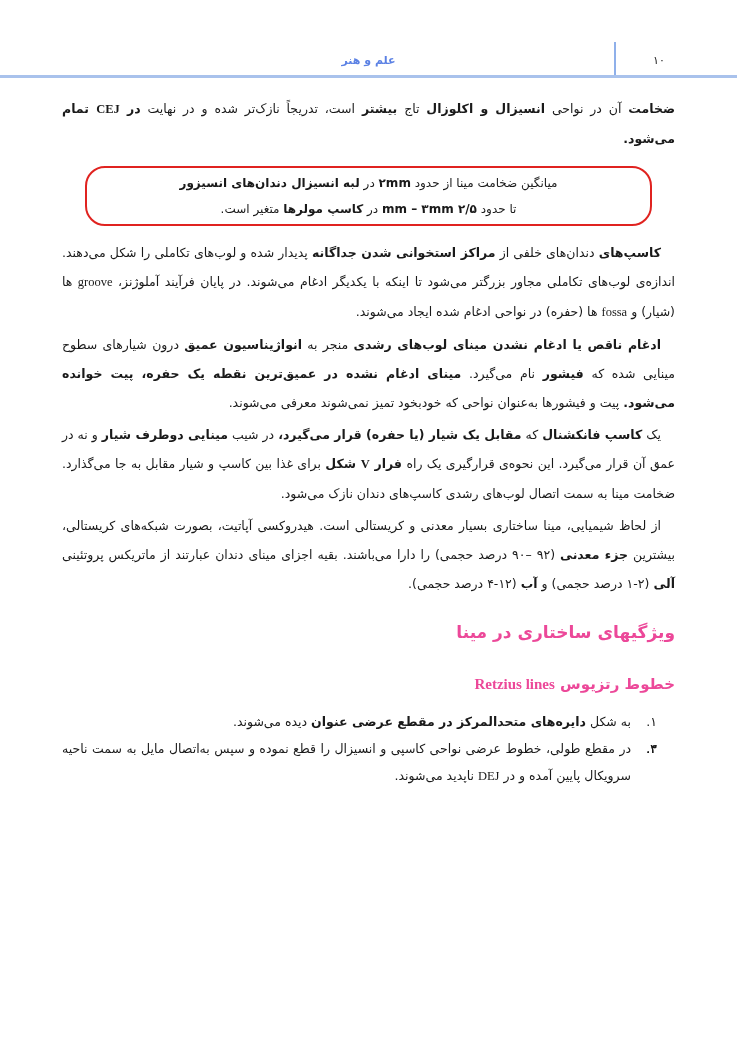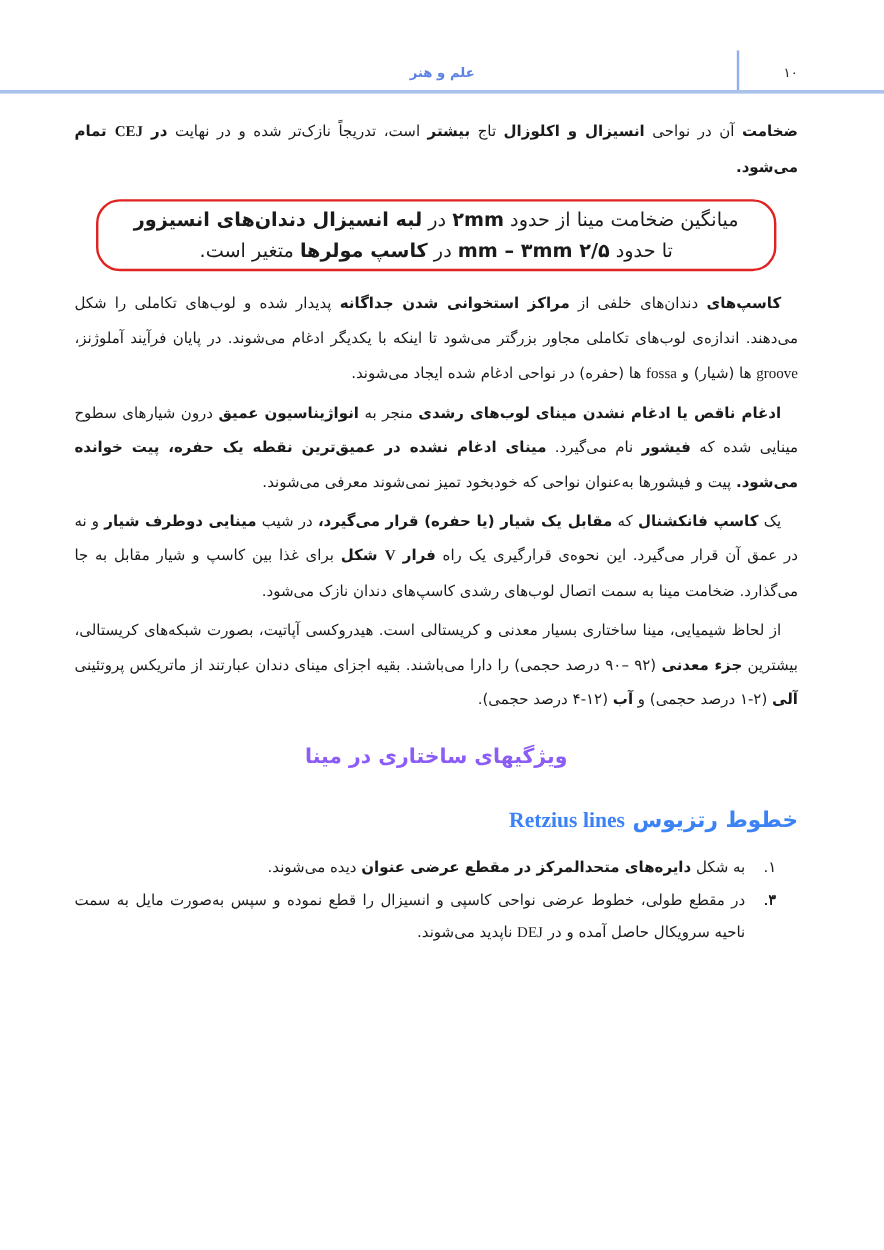--- a/index.html
+++ b/index.html
@@ -26,51 +26,51 @@
   .page-number{
     position:absolute;top:54px;left:621px;
     font-size:11px;color:#222222;margin-left:32px;
   }
   .header-rule{
     position:absolute;top:75px;left:0;right:0;
     height:3px;background:#a9c2ec;
   }
   
   .content{
-    position:absolute;top:94px;right:72px;left:62px;
+    position:absolute;top:94px;right:62px;left:62px;
   }
   .para{
     margin:3px 0 0 0;
     font-size:12.5px;line-height:29px;
     text-align:justify;
     text-indent:14px;
   }
   .para.first{margin-top:0;text-indent:0;}
   .b{font-weight:bold;}
   .lat{font-family:"Liberation Serif", serif;}
   .highlight-box{
     width:535px;
     margin:13px auto 12px auto;
     border:2px solid #e02320;
     border-radius:20px;
     padding:2px 14px;
     text-align:center;
-    font-size:16px;line-height:26px;
+    font-size:12px;line-height:26px;
     text-indent:0;
   }
   .section-heading{
     margin-top:22px;
-    text-align:center;
-    font-size:17px;font-weight:bold;color:#8b5cf6;
+    text-align:right;
+    font-size:17px;font-weight:bold;color:#ec4899;
     line-height:24px;
   }
   .subsection-heading{
     margin-top:30px;
     text-align:right;
-    font-size:18px;font-weight:bold;color:#3b82f6;
+    font-size:15px;font-weight:bold;color:#ec4899;
     line-height:20px;
   }
   .rlist{margin-top:14px;}
   .li{
     position:relative;
     padding-right:44px;
     font-size:12.5px;line-height:27px;
     text-align:justify;
   }
   .num{
@@ -126,21 +126,21 @@
         <span><span>به شکل </span><span class="b">دایره‌های متحدالمرکز در مقطع عرضی عنوان</span><span> دیده می‌شوند.</span></span>
       </div>
       <div class="li">
         <span class="num">۲.</span>
       </div>
       <div class="li">
         <span class="num">۳.</span>
       </div>
       <div class="li">
         <span class="num">۴.</span>
-        <span><span>در مقطع طولی، خطوط عرضی نواحی کاسپی و انسیزال را قطع نموده و سپس به‌صورت مایل به سمت ناحیه سرویکال حاصل آمده و در </span><span class="lat">DEJ</span><span> ناپدید می‌شوند.</span></span>
+        <span><span>در مقطع طولی، خطوط عرضی نواحی کاسپی و انسیزال را قطع نموده و سپس به‌اتصال مایل به سمت ناحیه سرویکال پایین آمده و در </span><span class="lat">DEJ</span><span> ناپدید می‌شوند.</span></span>
       </div>
     </div>
 
   </div>
 
   <div class="footer-rule"></div>
 
   <div class="brand-logo">
     <svg width="54" height="54" viewBox="0 0 54 54">
       <circle cx="16" cy="28" r="9" fill="#f2a93b"></circle>

